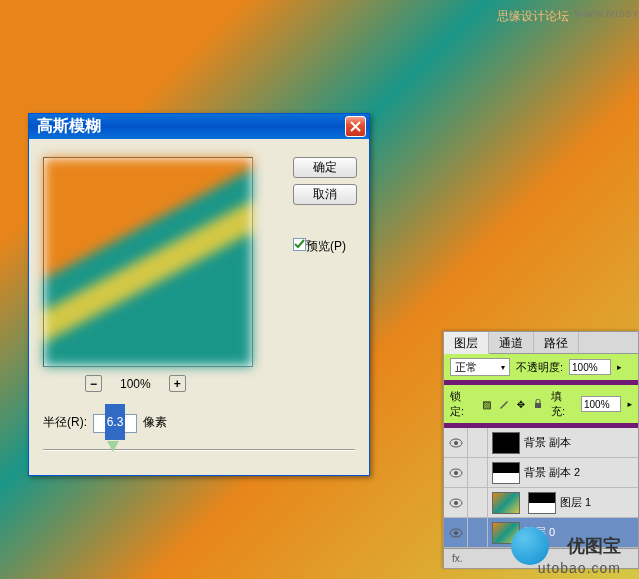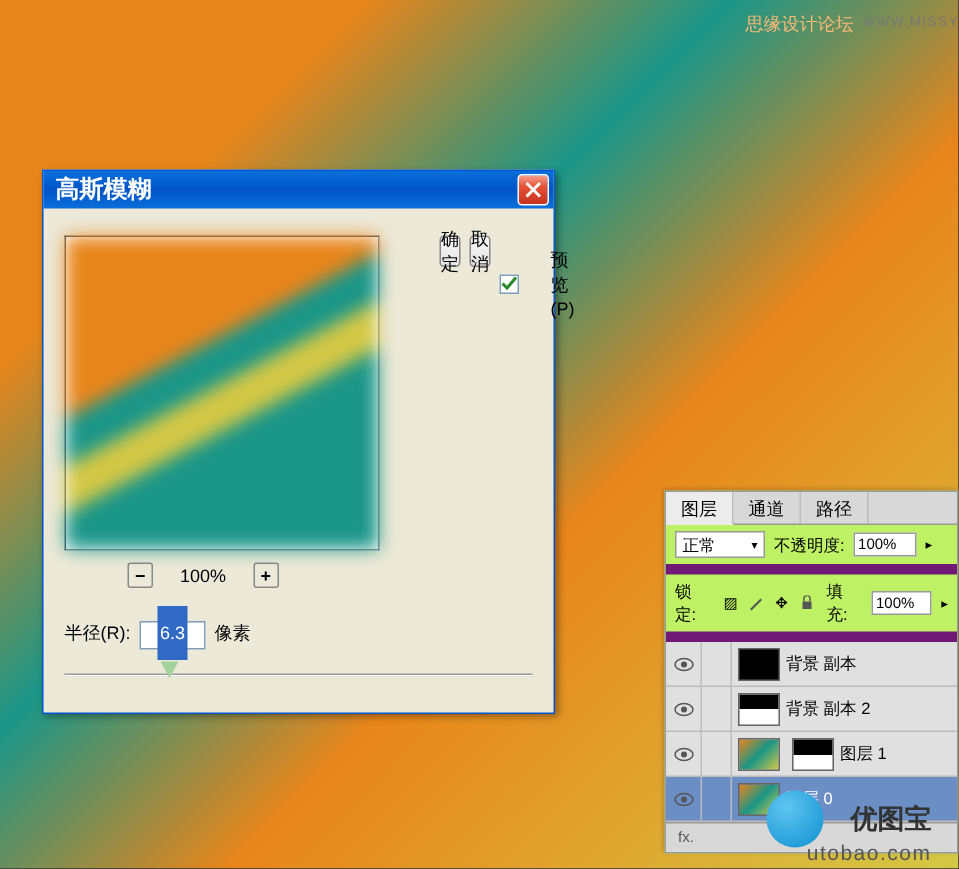--- a/index.html
+++ b/index.html
@@ -15,30 +15,30 @@
 .preview-img{width:208px;height:208px;background:
  linear-gradient(152deg,#e8851a 0%,#e8851a 38%,#1a9688 38%,#1a9688 48%,#d4c845 48%,#d4c845 58%,#1a9688 58%,#1a9688 100%);filter:blur(6px)}
 .zoom-row{display:flex;align-items:center;gap:18px;margin-top:8px;padding-left:42px}
 .zoom-btn{width:17px;height:17px;border:1px solid #888;background:#ece9d8;display:flex;align-items:center;justify-content:center;font-size:12px;font-weight:bold;cursor:pointer;border-radius:2px}
 .radius-row{display:flex;gap:6px;margin-top:22px}
 .radius-input{width:44px;height:19px;border:1px solid #7f9db9;background:#fff;color:#000;text-align:center;font-size:12px}
 .selected{background:#316ac5;color:#fff;padding:11px 2px}
 .slider-track{position:relative;height:6px;margin-top:14px;margin-bottom:8px}
 .slider-line{position:absolute;left:0;right:0;top:2px;height:2px;background:#999;border-bottom:1px solid #fff}
 .slider-thumb{position:absolute;left:64px;top:-6px;width:0;height:0;border-left:6px solid transparent;border-right:6px solid transparent;border-top:11px solid #a3d39c;cursor:pointer}
-.right-col{position:absolute;right:12px;top:18px;width:64px;display:flex;flex-direction:row;gap:6px}
+.right-col{position:absolute;right:12px;top:18px;width:64px;display:flex;flex-direction:column;gap:6px}
 .ps-btn{height:21px;background:linear-gradient(#fdfdfd,#efefef 45%,#e2e2e2);border:1px solid #888;border-radius:3px;font-size:12px;cursor:pointer;display:flex;align-items:center;justify-content:center}
-.cb-row{display:flex;align-items:center;gap:21px;margin-top:8px}
+.cb-row{display:flex;gap:0;margin-top:27px}
 .cb{width:13px;height:13px;border:1px solid #7f9db9;background:#fff;display:flex;align-items:center;justify-content:center;cursor:pointer}
 .cb svg{display:block}
 .layers-panel{position:absolute;right:0;bottom:10px;width:196px;background:#bef264;border:1px solid #999;box-shadow:-1px -1px 3px rgba(0,0,0,.2)}
 .tabs{display:flex;background:#d8d8d8;border-bottom:1px solid #999;height:22px}
 .tab{padding:3px 10px 0;font-size:12px;border-right:1px solid #bbb;cursor:pointer}
 .tab.active{background:#ececec;border-bottom:1px solid #ececec;margin-bottom:-1px}
-.panel-row{display:flex;align-items:center;padding:4px 6px;gap:6px;border-bottom:7px solid #701a75;font-size:11px}
+.panel-row{display:flex;align-items:center;padding:4px 6px;gap:6px;border-bottom:5px solid #701a75;font-size:11px}
 .sel{width:60px;height:18px;border:1px solid #999;background:#fff;font-size:11px;display:flex;align-items:center;justify-content:space-between;padding:0 4px;cursor:pointer}
 .sel .arrow{font-size:8px}
 .pct{width:42px;height:16px;border:1px solid #999;background:#fff;font-size:10px;display:flex;align-items:center;padding:0 2px}
 .lock-icons{display:flex;gap:3px;align-items:center}
 .lock-icons span{width:14px;height:14px;display:flex;align-items:center;justify-content:center;font-size:10px}
 .layer-list{background:#e0e0e0}
 .layer{display:flex;align-items:center;height:30px;border-bottom:1px solid #bbb;cursor:pointer}
 .eye{width:24px;display:flex;align-items:center;justify-content:center;border-right:1px solid #bbb;height:100%}
 .link{width:20px;border-right:1px solid #bbb;height:100%}
 .thumb{width:28px;height:22px;border:1px solid #666;margin:0 4px;background:#fff}

